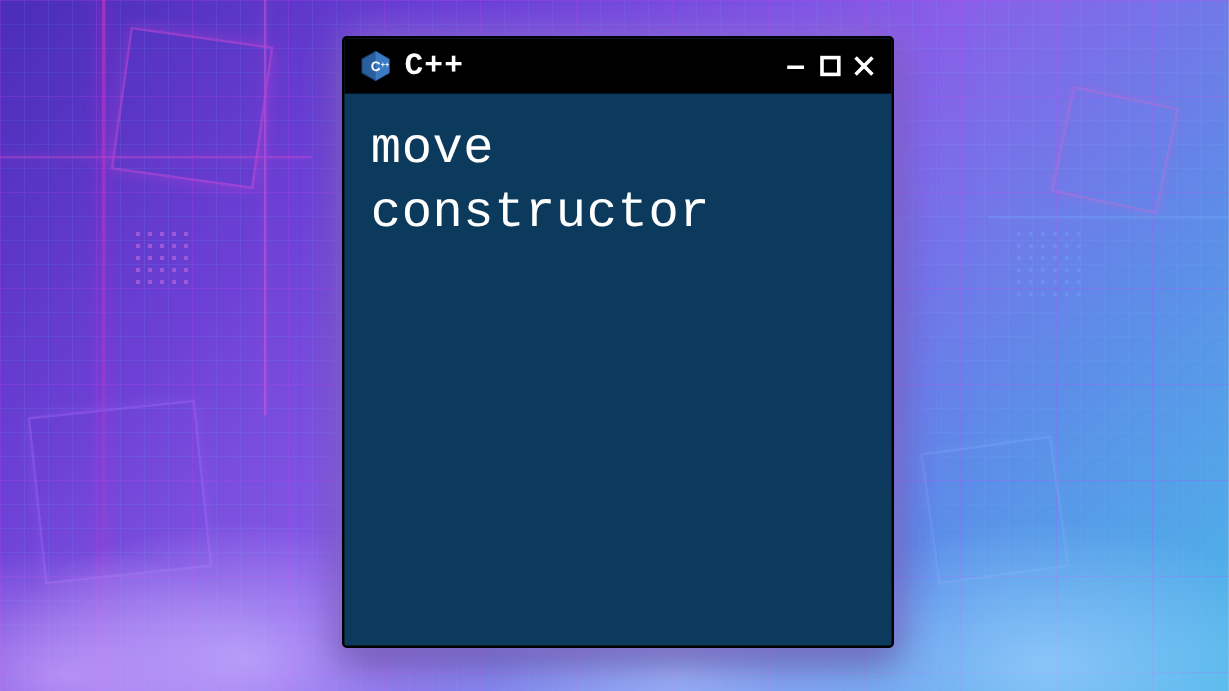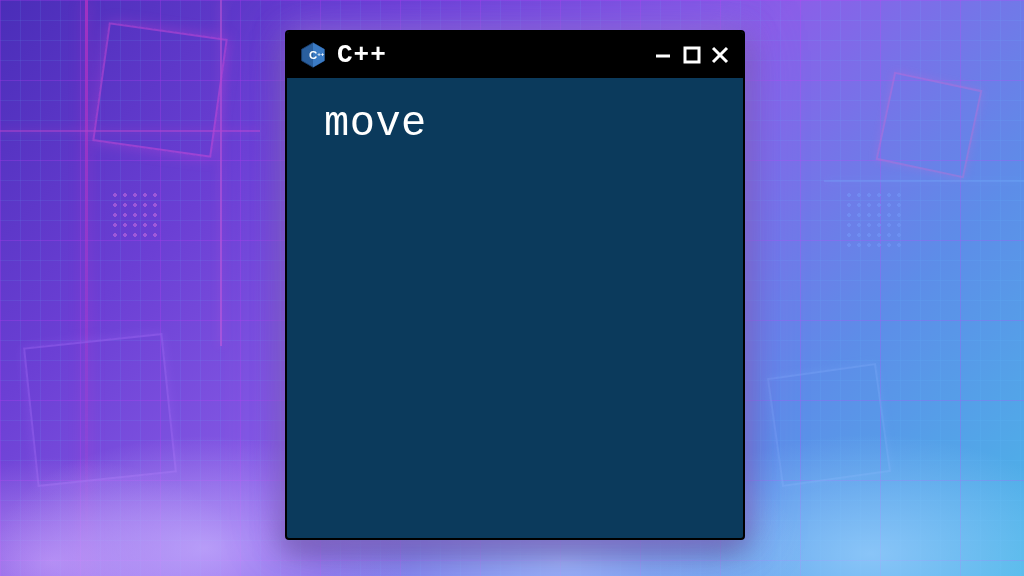--- a/index.html
+++ b/index.html
@@ -124,21 +124,21 @@
       justify-content: center;
       cursor: pointer;
       font-size: 20px;
       font-weight: bold;
       line-height: 1;
     }
 
     .win-btn svg { display: block; }
 
     .terminal-body {
-      padding: 20px 37px;
+      padding: 20px 22px;
       color: #fff;
       font-size: 42px;
       line-height: 1.25;
       font-family: 'Courier New', 'Consolas', monospace;
       letter-spacing: 0.5px;
     }
   </style>
 </head>
 <body>
 
@@ -183,14 +183,15 @@
       <span class="win-btn">
         <svg width="20" height="20" viewBox="0 0 20 20">
           <line x1="3" y1="3" x2="17" y2="17" stroke="#fff" stroke-width="3"></line>
           <line x1="17" y1="3" x2="3" y2="17" stroke="#fff" stroke-width="3"></line>
         </svg>
       </span>
     </div>
   </div>
   <div class="terminal-body">
     <div>move</div>
+    <div>constructor</div>
   </div>
 </div>
 
 </body></html>

